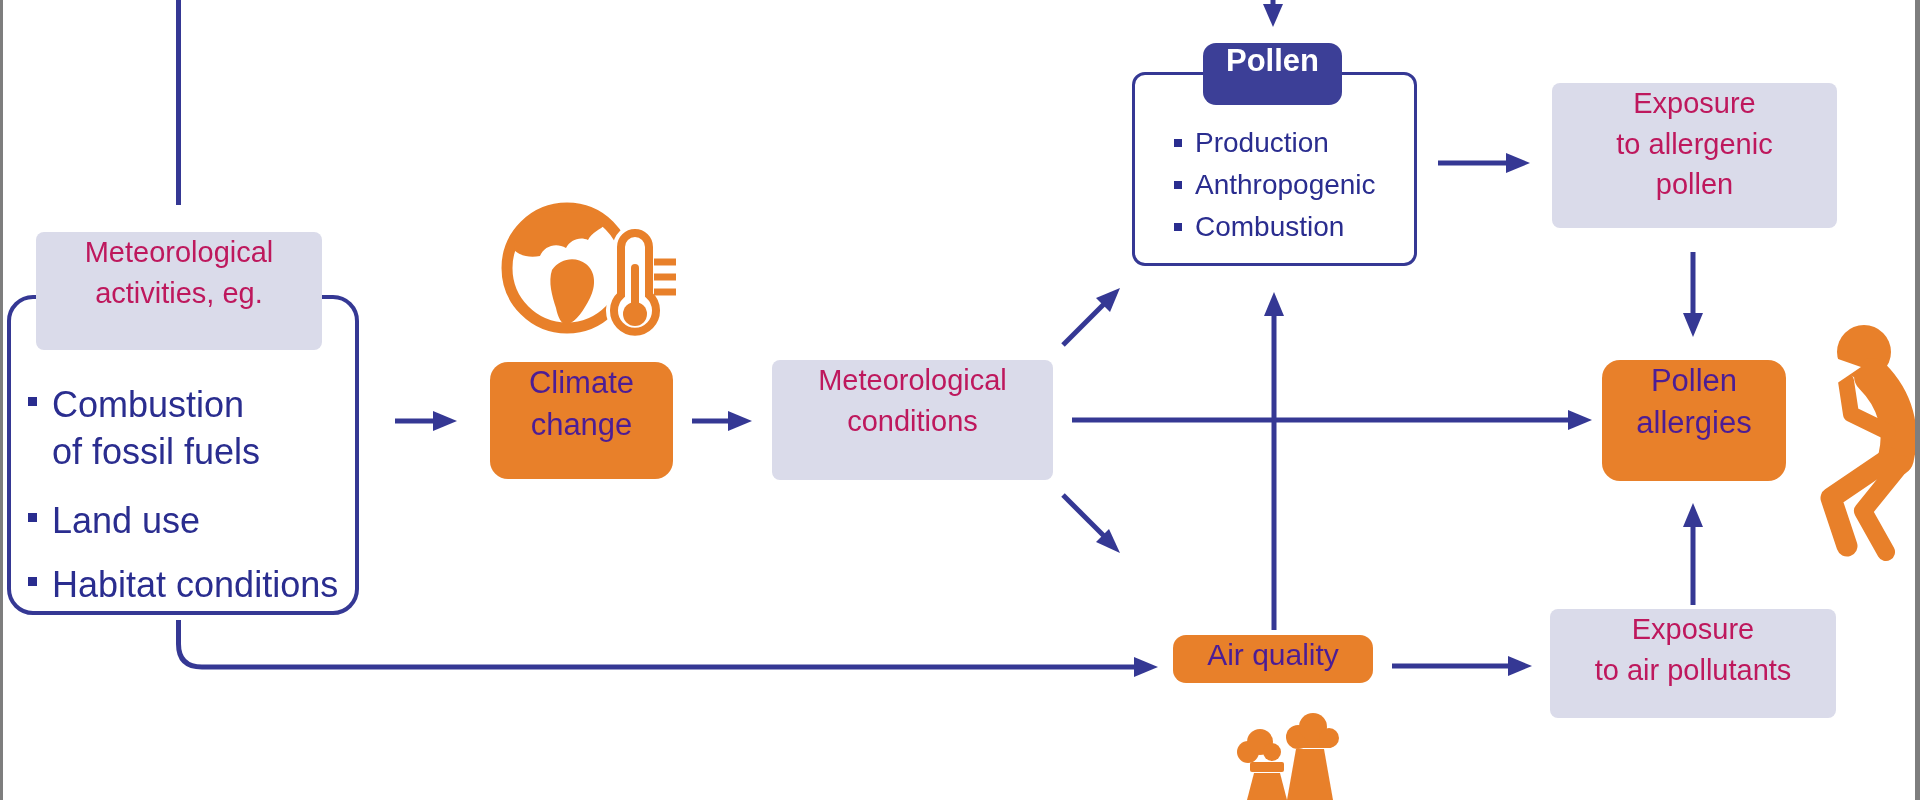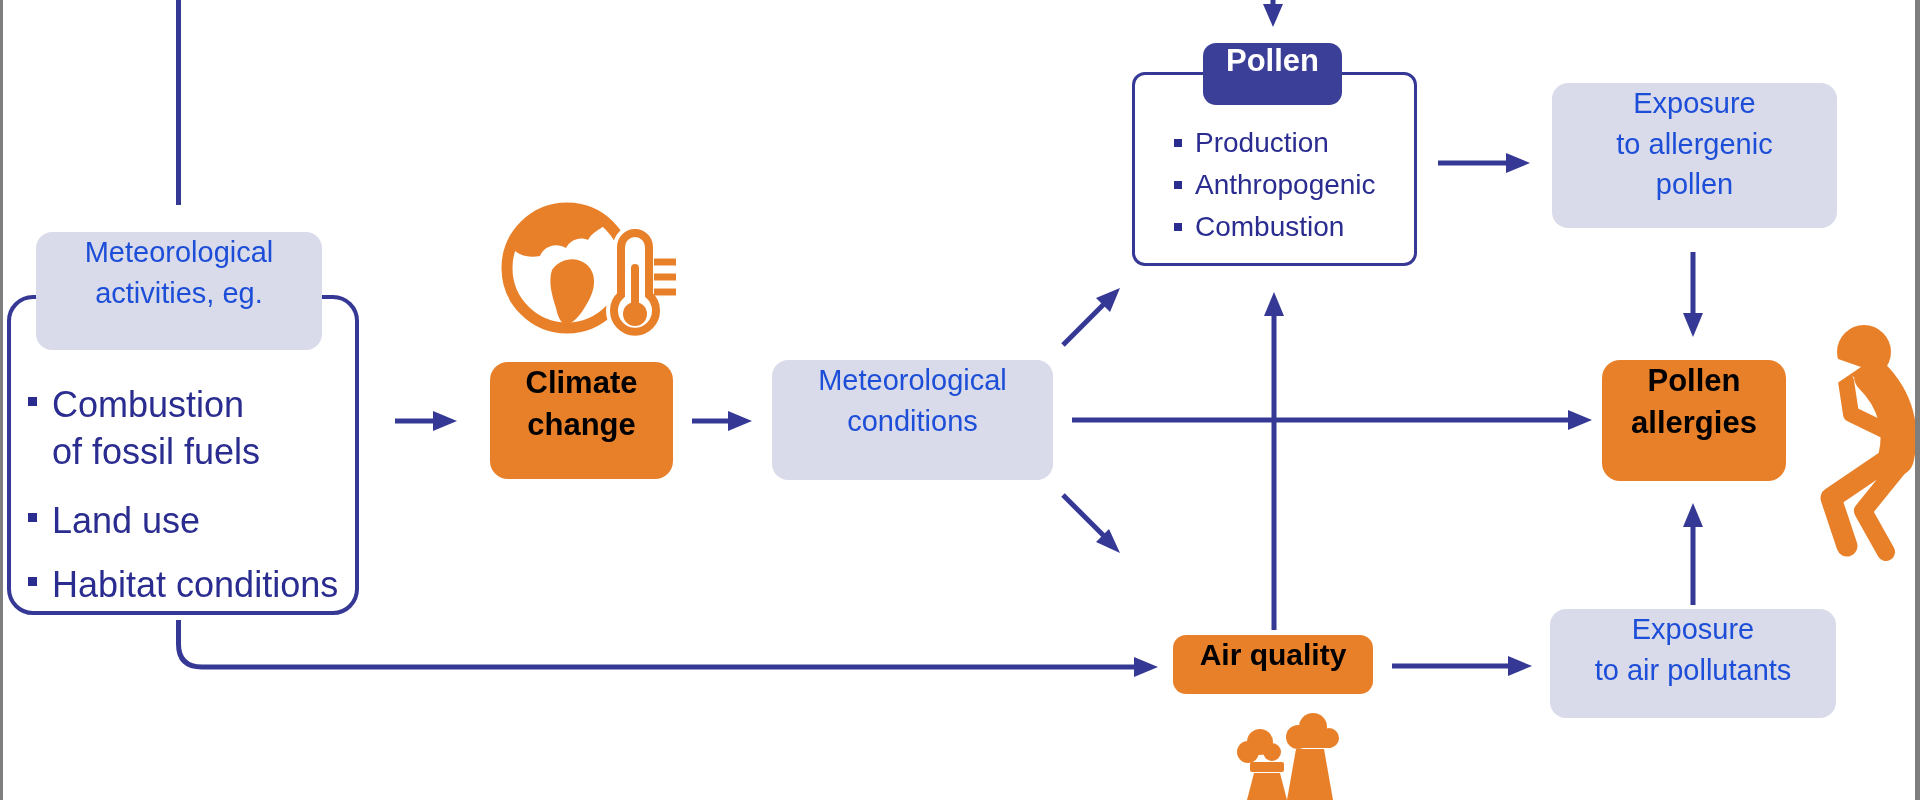--- a/index.html
+++ b/index.html
@@ -7,22 +7,22 @@
     position:relative;width:1920px;height:800px;background:#ffffff;
     overflow:hidden;
     font-family:"Liberation Sans","DejaVu Sans",sans-serif;
     color:#2A2D8F;
   }
   .abs{position:absolute;box-sizing:border-box;}
   .node{
     display:flex;justify-content:center;
     text-align:center;white-space:pre-line;
   }
-  .lav{background:#DADBEA;color:#1d4ed8;border-radius:16px;font-size:29px;line-height:1.4;}
-  .org{background:#E8802A;color:#000000;border-radius:18px;font-weight:bold;font-size:31px;line-height:1.35;}
+  .lav{background:#DADBEA;color:#be185d;border-radius:8px;font-size:29px;line-height:1.4;}
+  .org{background:#E8802A;color:#4c1d95;border-radius:18px;font-weight:normal;font-size:31px;line-height:1.35;}
   .outline-box{background:#ffffff;border:4px solid #353894;border-radius:26px;}
   .pollen-label{background:#3C3F97;color:#ffffff;border-radius:13px;font-weight:bold;font-size:31px;}
   .bullet-list{display:flex;flex-direction:column;}
   .bullet-item{display:flex;align-items:flex-start;}
   .bullet-sq{flex:0 0 auto;width:9px;height:9px;background:#2A2D8F;margin-top:15px;margin-right:15px;}
   .bullet-text{font-size:36px;line-height:1.3;white-space:pre-line;text-align:left;}
   .pollen-bullets .bullet-sq{width:8px;height:8px;margin-top:17px;margin-right:13px;}
   .pollen-bullets .bullet-text{font-size:28px;line-height:42px;}
   .frame{background:#7E7E7E;}
   svg .ln{stroke:#353894;stroke-width:5;fill:none;}
@@ -196,21 +196,21 @@
     <span>Exposure
 to allergenic
 pollen</span>
   </div>
 
   <div class="abs node org" style="left:1602px;top:360px;width:184px;height:121px;">
     <span>Pollen
 allergies</span>
   </div>
 
-  <div class="abs node org" style="left:1173px;top:635px;width:200px;height:59px;border-radius:13px;font-size:30px;">
+  <div class="abs node org" style="left:1173px;top:635px;width:200px;height:48px;border-radius:13px;font-size:30px;">
     <span>Air quality</span>
   </div>
 
   <div class="abs node lav" style="left:1550px;top:609px;width:286px;height:109px;">
     <span>Exposure
 to air pollutants</span>
   </div>
 
   <div class="abs frame" style="left:0;top:0;width:3px;height:800px;"></div>
   <div class="abs frame" style="left:1915px;top:0;width:5px;height:800px;"></div>

